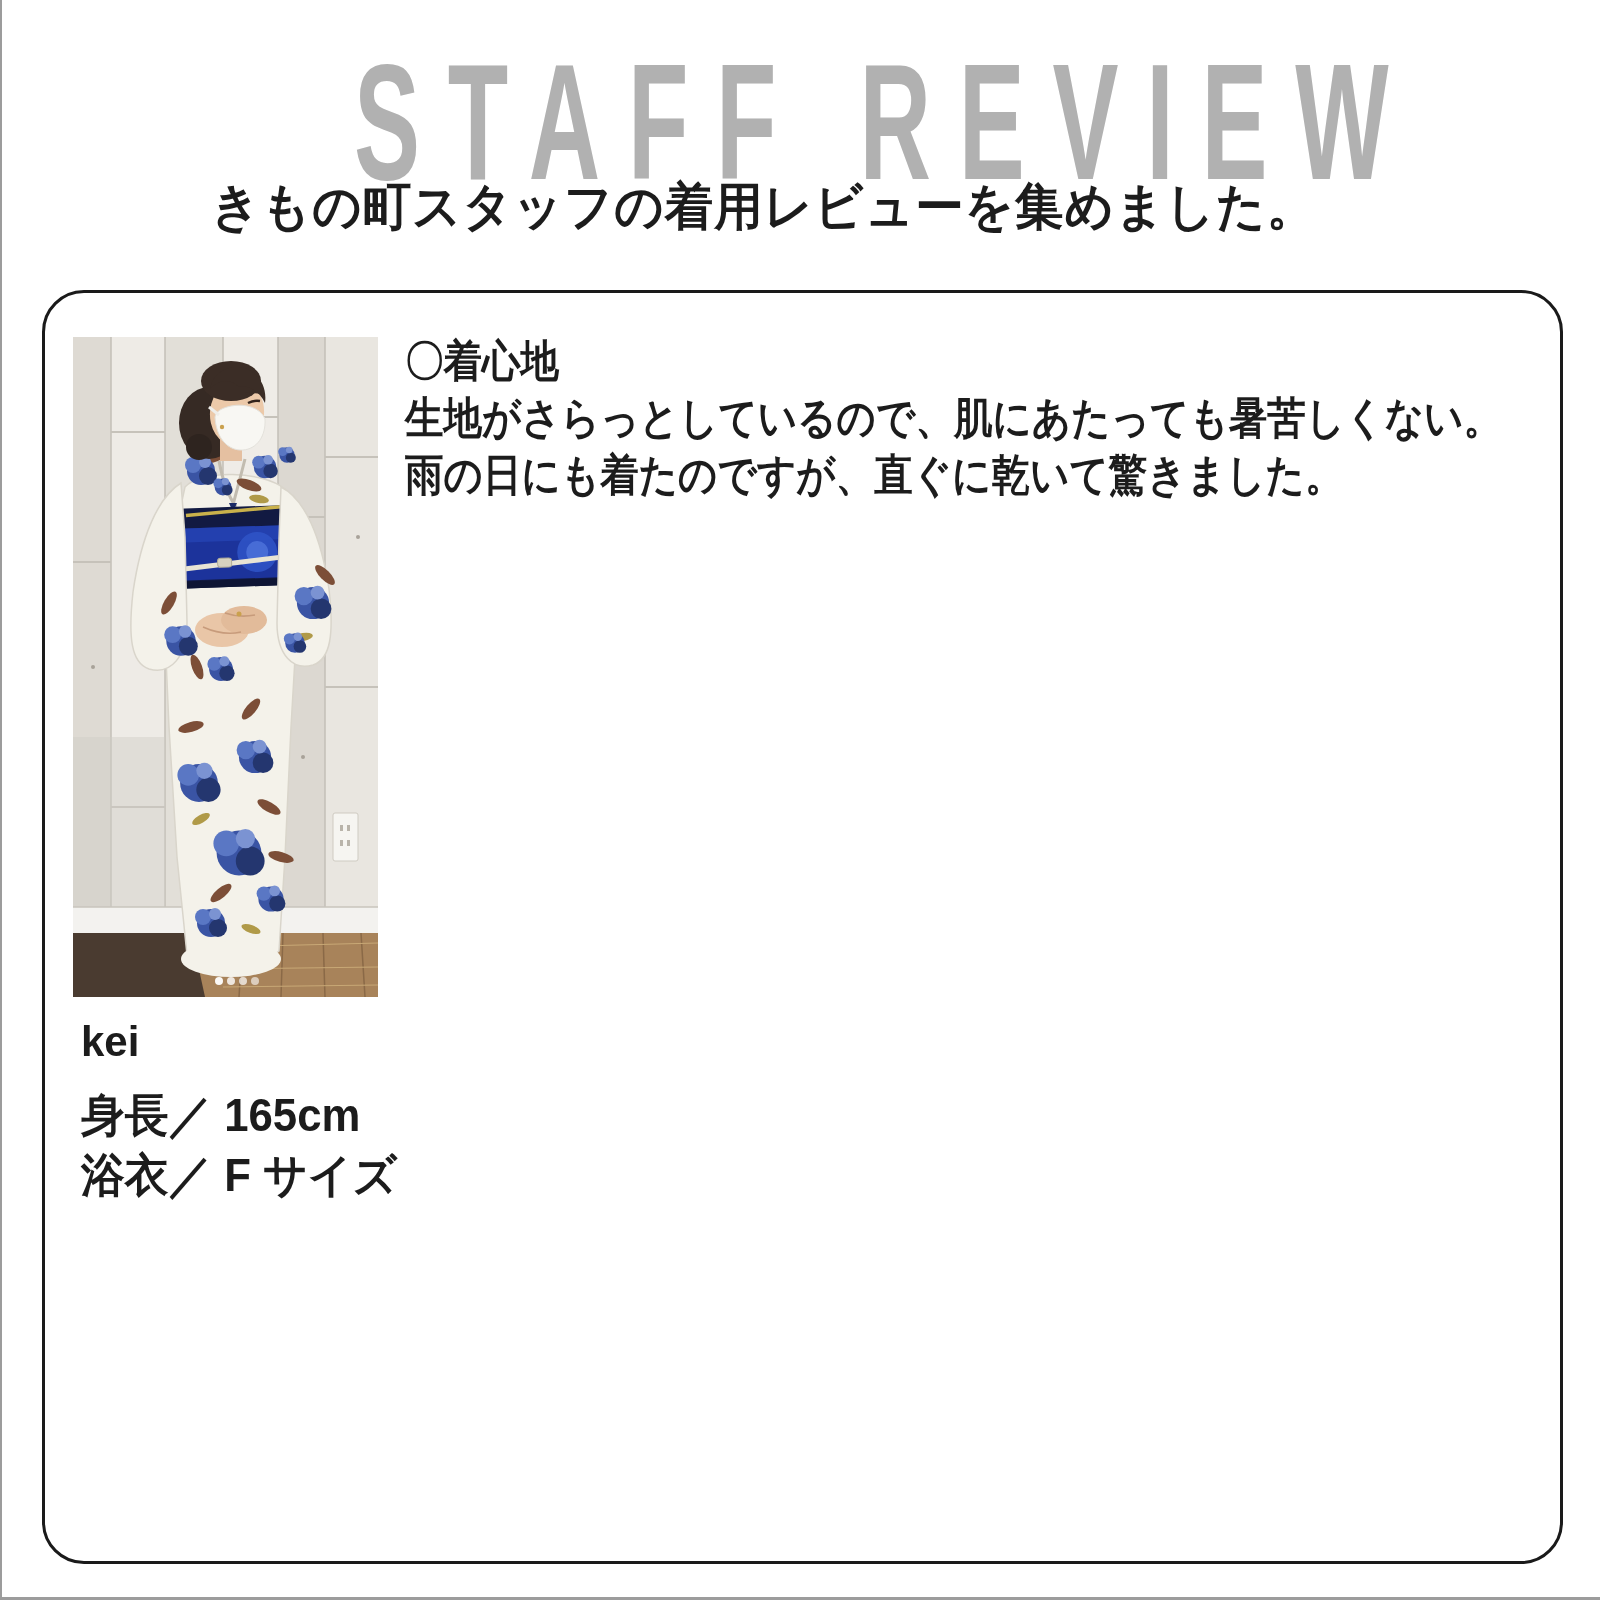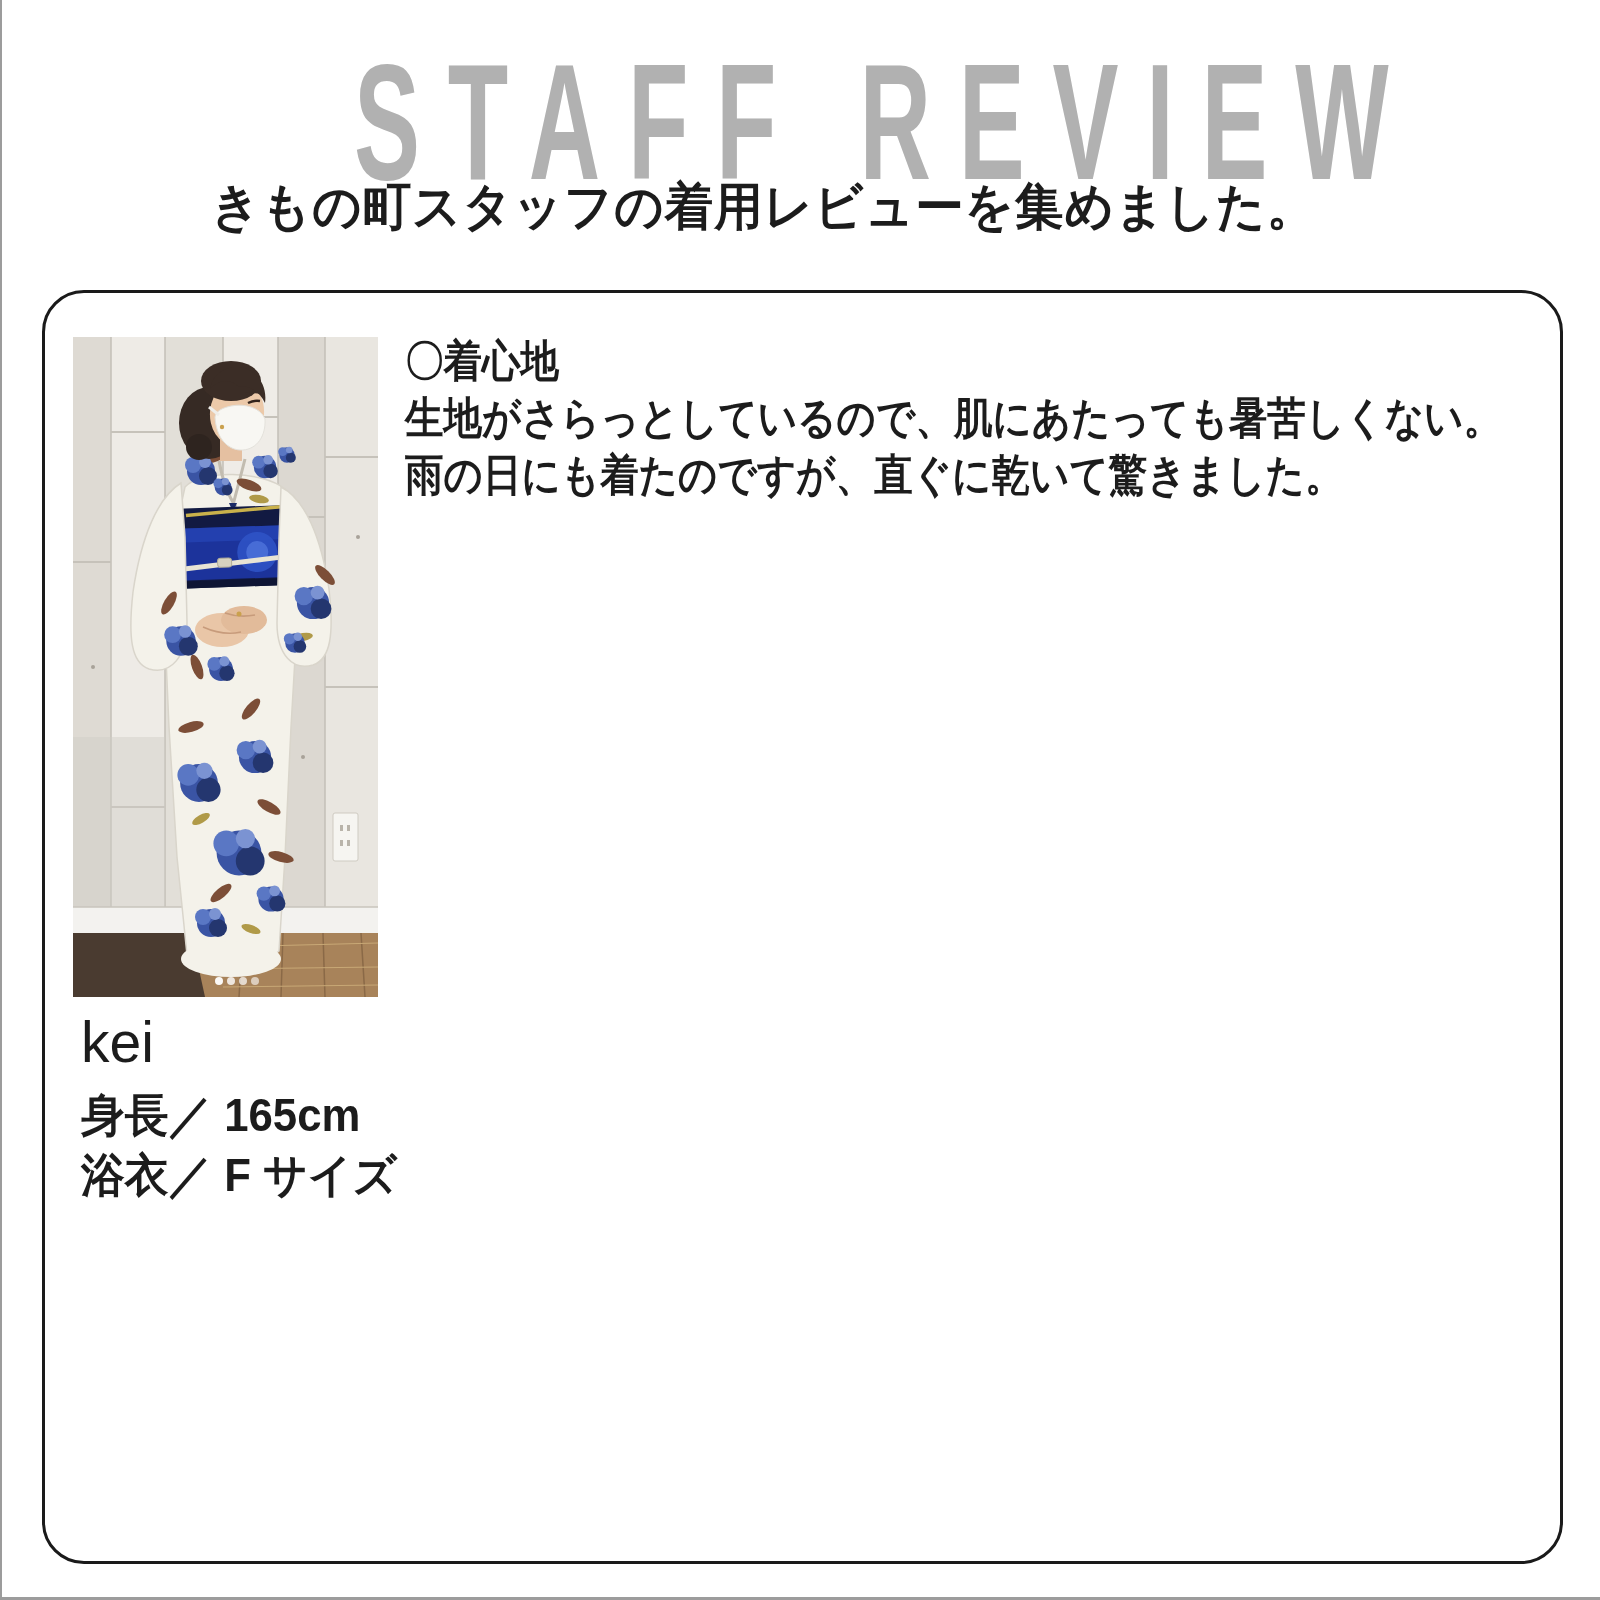--- a/index.html
+++ b/index.html
@@ -36,21 +36,21 @@
 
   
   .card{
     position:absolute;left:42px;top:290px;width:1521px;height:1274px;
     border:3px solid var(--border-color);border-radius:42px;background:#ffffff;
   }
   .photo{position:absolute;left:28px;top:44px;width:305px;height:660px;overflow:hidden;}
   .photo svg{display:block;width:100%;height:100%;}
 
   .staff-info{position:absolute;left:36px;top:716px;}
-  .staff-name{font-size:57px;line-height:66px;font-weight:400;letter-spacing:0px;}
+  .staff-name{font-size:42px;line-height:66px;font-weight:700;letter-spacing:0px;}
   .staff-meta{font-size:46px;line-height:60px;font-weight:800;white-space:nowrap;
     transform:scaleX(0.95);transform-origin:left center;}
   .staff-meta.first{margin-top:10px;}
 
   .review-text{position:absolute;left:360px;top:40px;width:1140px;}
   .txt{
     font-size:44px;line-height:57px;font-weight:800;white-space:nowrap;
     transform:scaleX(0.875);transform-origin:left center;
     color:var(--text-color);
   }

